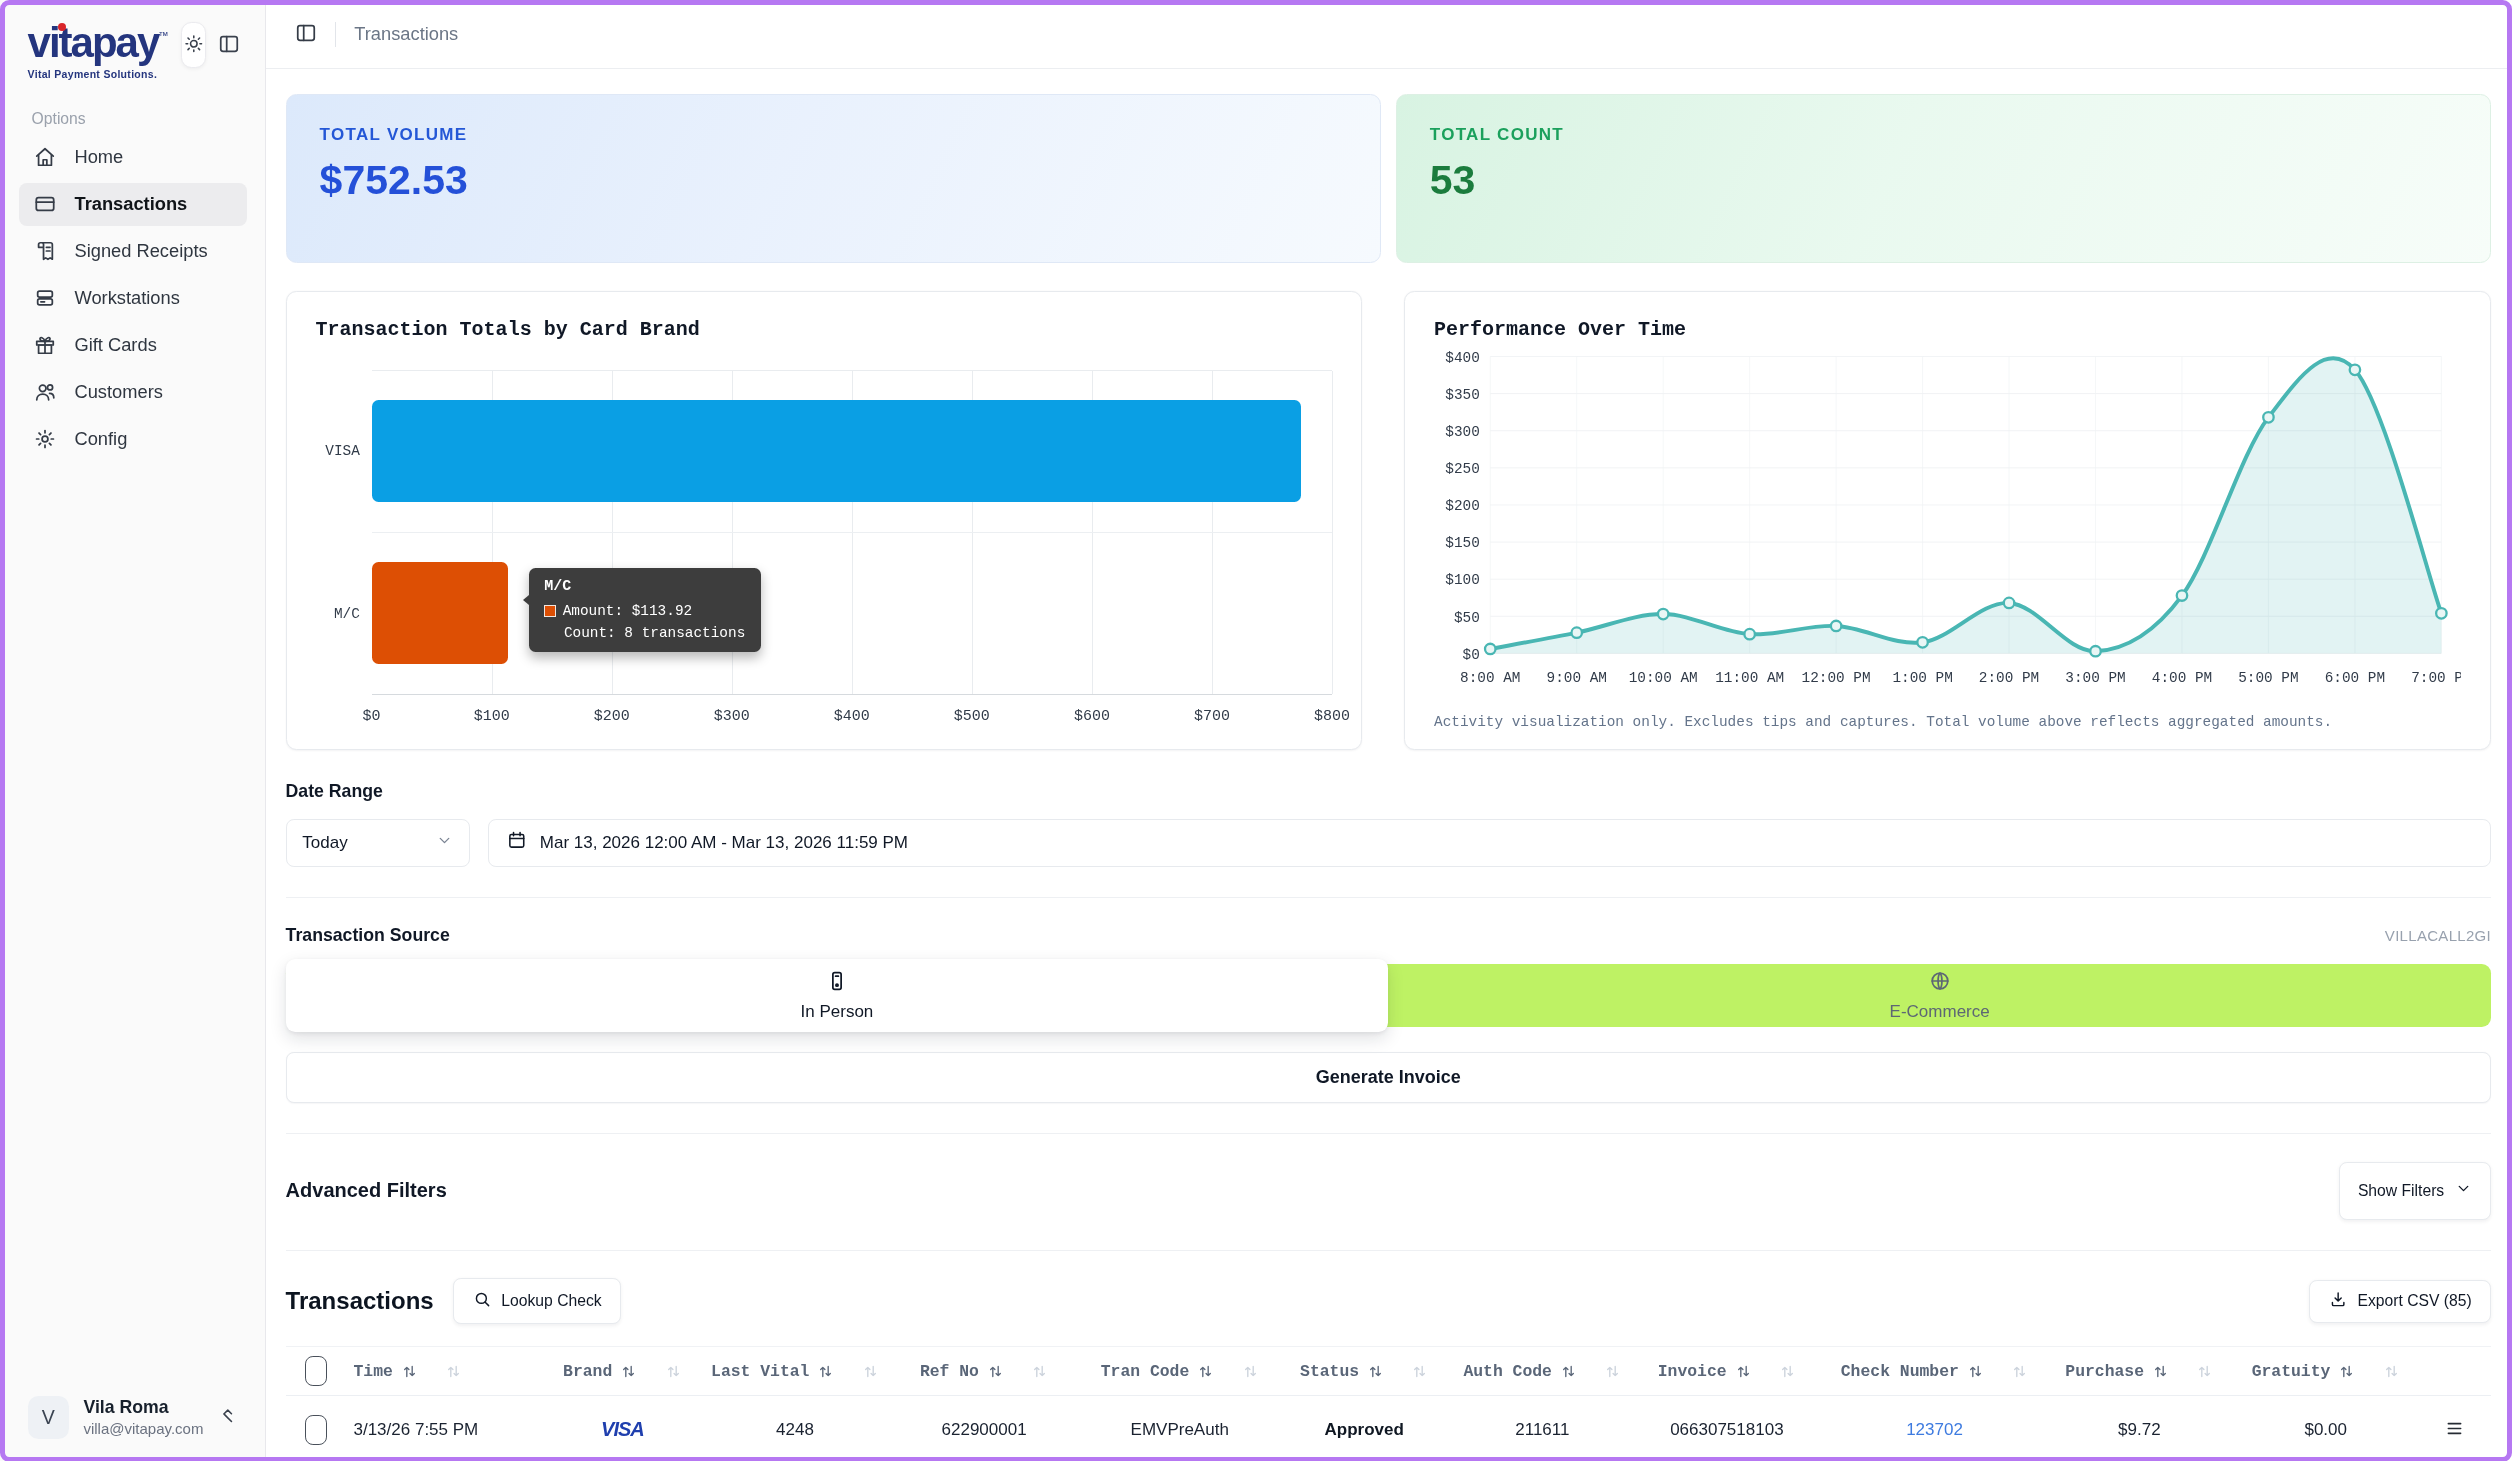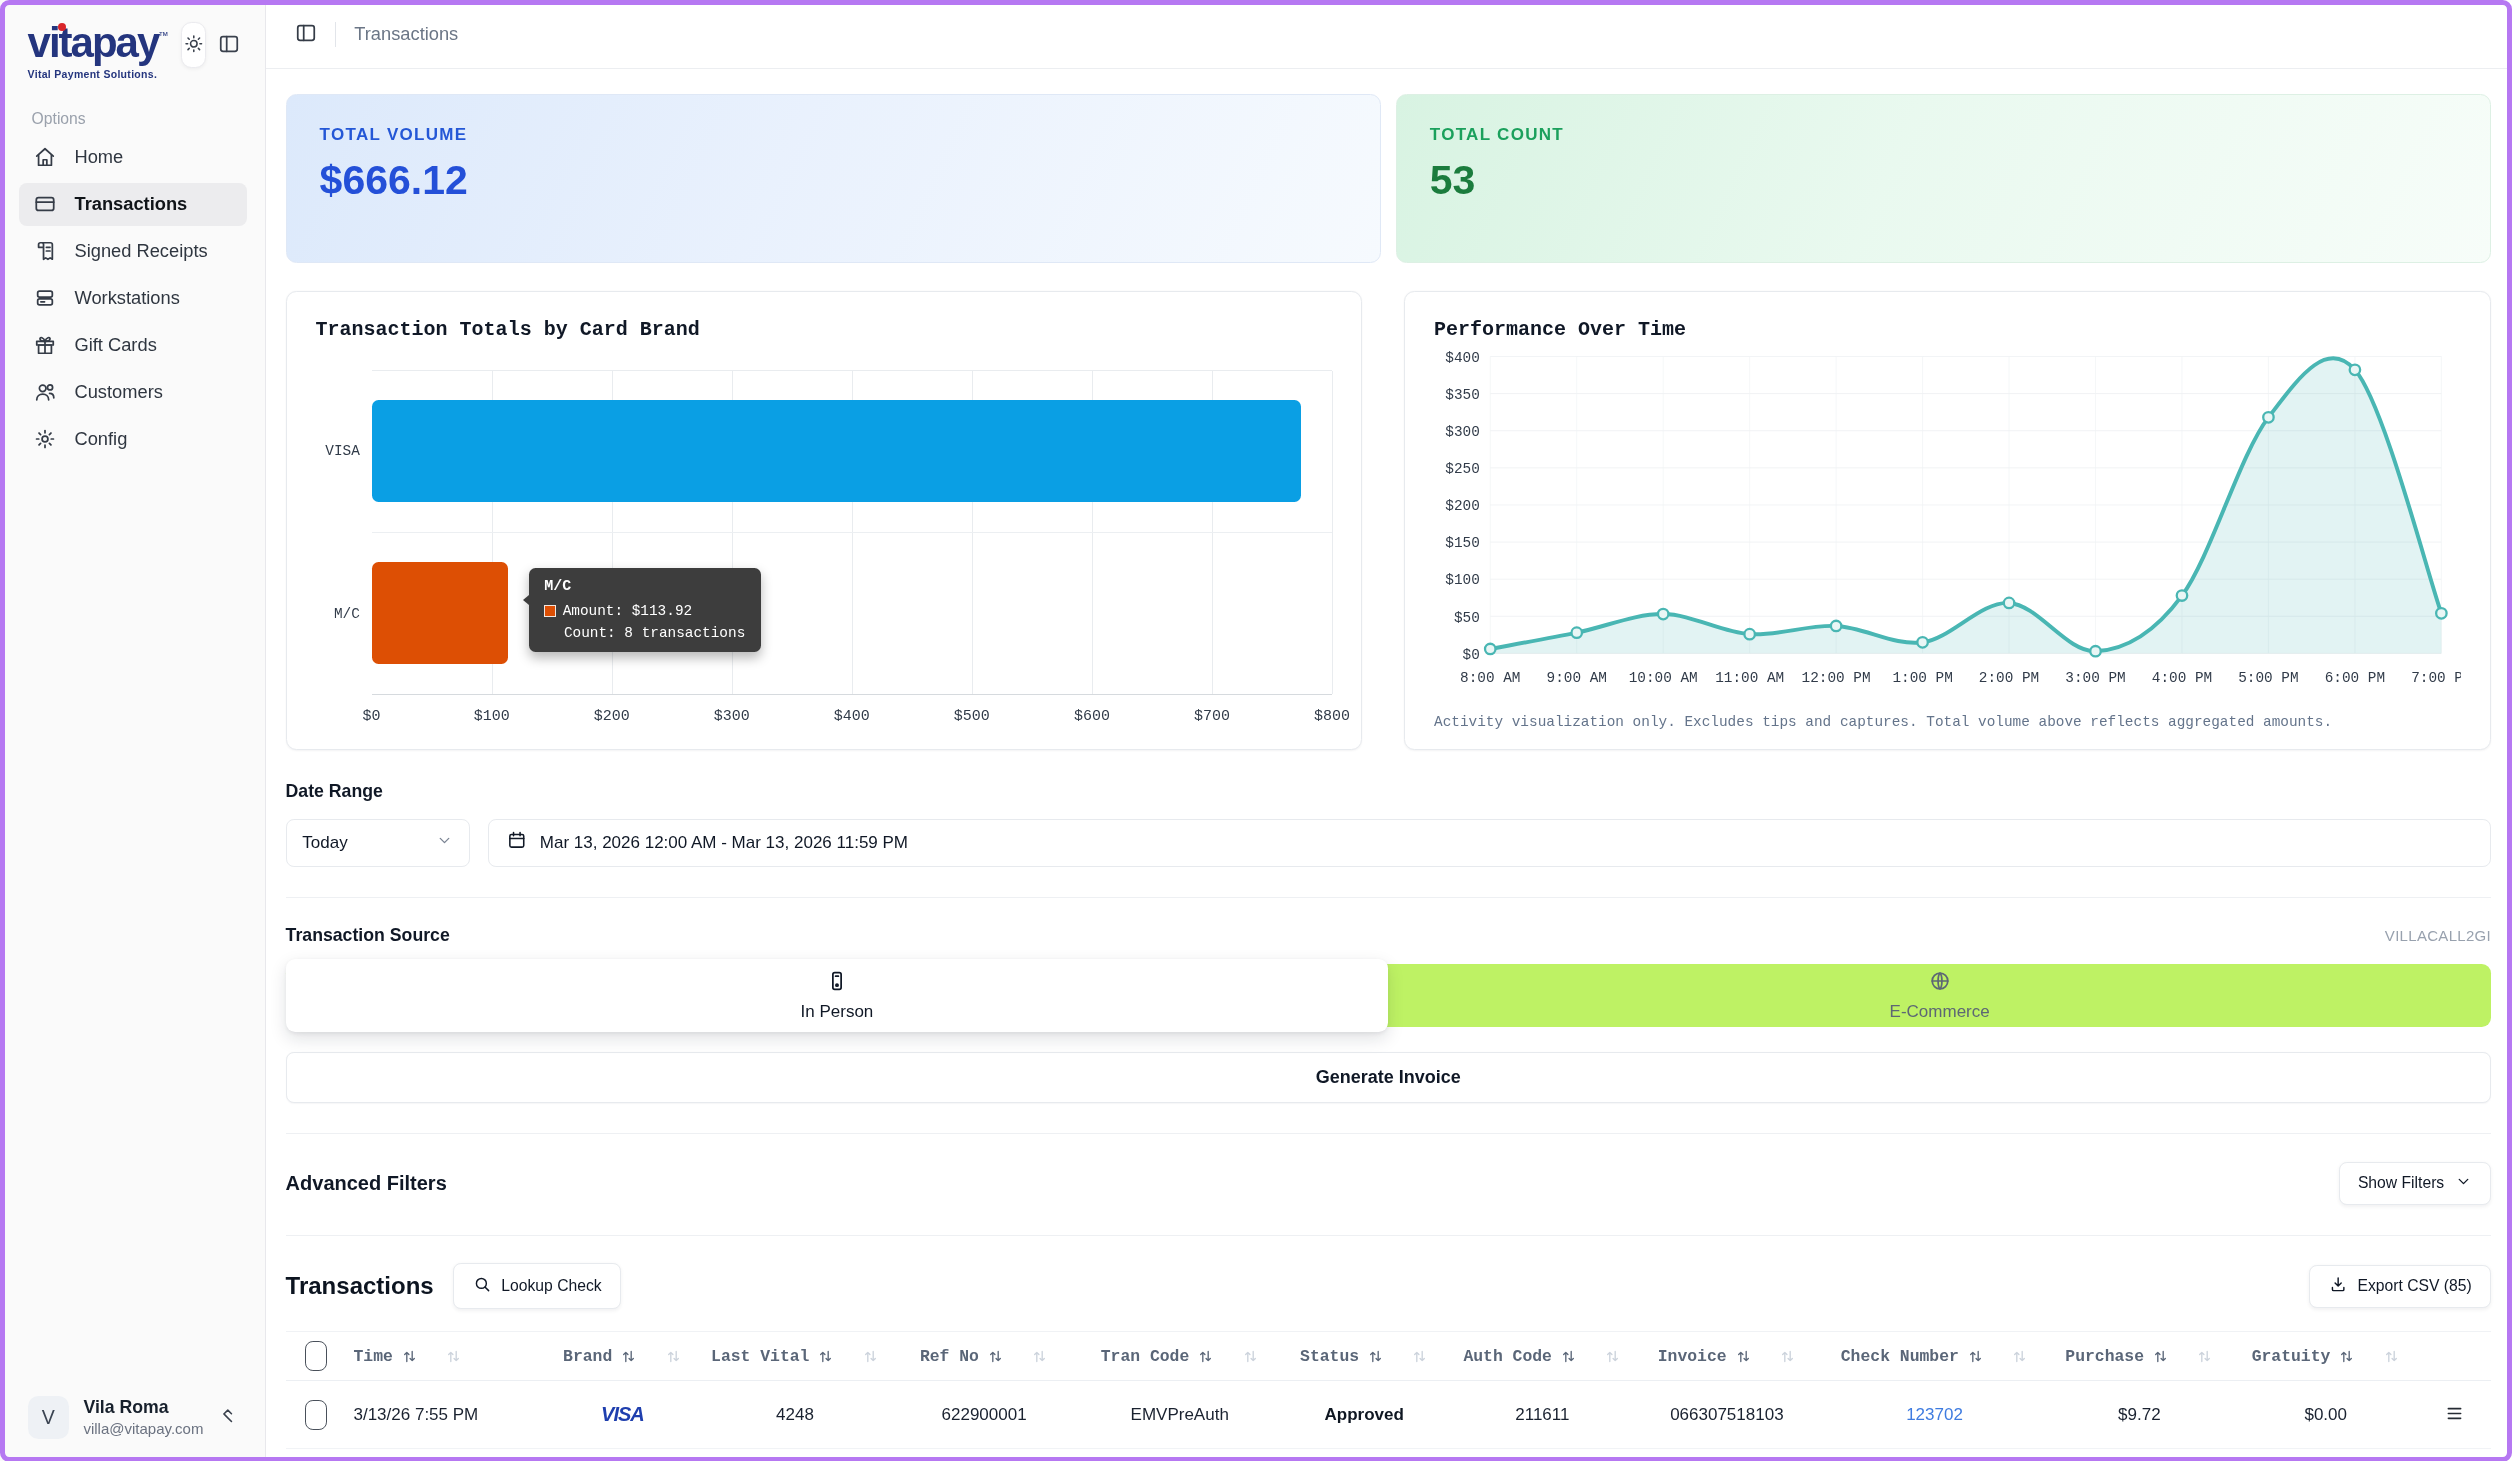--- a/index.html
+++ b/index.html
@@ -139,21 +139,21 @@
   }
   .invoice-btn {
     margin-top: 25px; width: 100%; height: 51px; background: #fff; border: 0.7px solid #e7eaee;
     border-radius: 7.9px; font-size: 18px; font-weight: 600; color: #101826; cursor: pointer;
     box-shadow: 0 0.7px 1.3px rgba(16,24,40,.04); font-family: inherit;
   }
 
   .section-advanced { margin-top: 27.5px; display: flex; align-items: center; justify-content: space-between; }
   .adv-title { font-size: 20px; font-weight: 700; color: #101826; }
   .pill-btn {
-    height: 43px; padding: 0 18.3px; border: 0.7px solid #e7eaee; border-radius: 7.9px; background: #fff;
+    height: 58px; padding: 0 18.3px; border: 0.7px solid #e7eaee; border-radius: 7.9px; background: #fff;
     font-size: 15.7px; color: #101826; display: flex; align-items: center; gap: 10.5px; cursor: pointer;
     box-shadow: 0 1.3px 3.9px rgba(16,24,40,.06); font-family: inherit;
   }
 
   
   .section-table { margin-top: 27.5px; }
   .table-head-row { display: flex; align-items: center; gap: 19.6px; }
   .tbl-title { font-size: 24px; font-weight: 800; color: #0c1420; }
   .export-wrap { margin-left: auto; }
   .table { margin-top: 22px; --cols: 60px 1.04fr .92fr .95fr 1.1fr 1.02fr .98fr .95fr 1.05fr 1.2fr 1.02fr 1fr 73px; }
@@ -308,21 +308,21 @@
       </button>
       <div class="vdiv"></div>
       <div class="breadcrumb">Transactions</div>
     </div>
 
     <div class="content">
 
       <div class="cards-row">
         <div class="stat-card blue">
           <div class="stat-label">TOTAL VOLUME</div>
-          <div class="stat-value">$666.12</div>
+          <div class="stat-value">$752.53</div>
         </div>
         <div class="stat-card green">
           <div class="stat-label">TOTAL COUNT</div>
           <div class="stat-value">53</div>
         </div>
       </div>
 
       <div class="charts-row">
         <div class="chart-card">
           <div class="chart-title">Transaction Totals by Card Brand</div>

